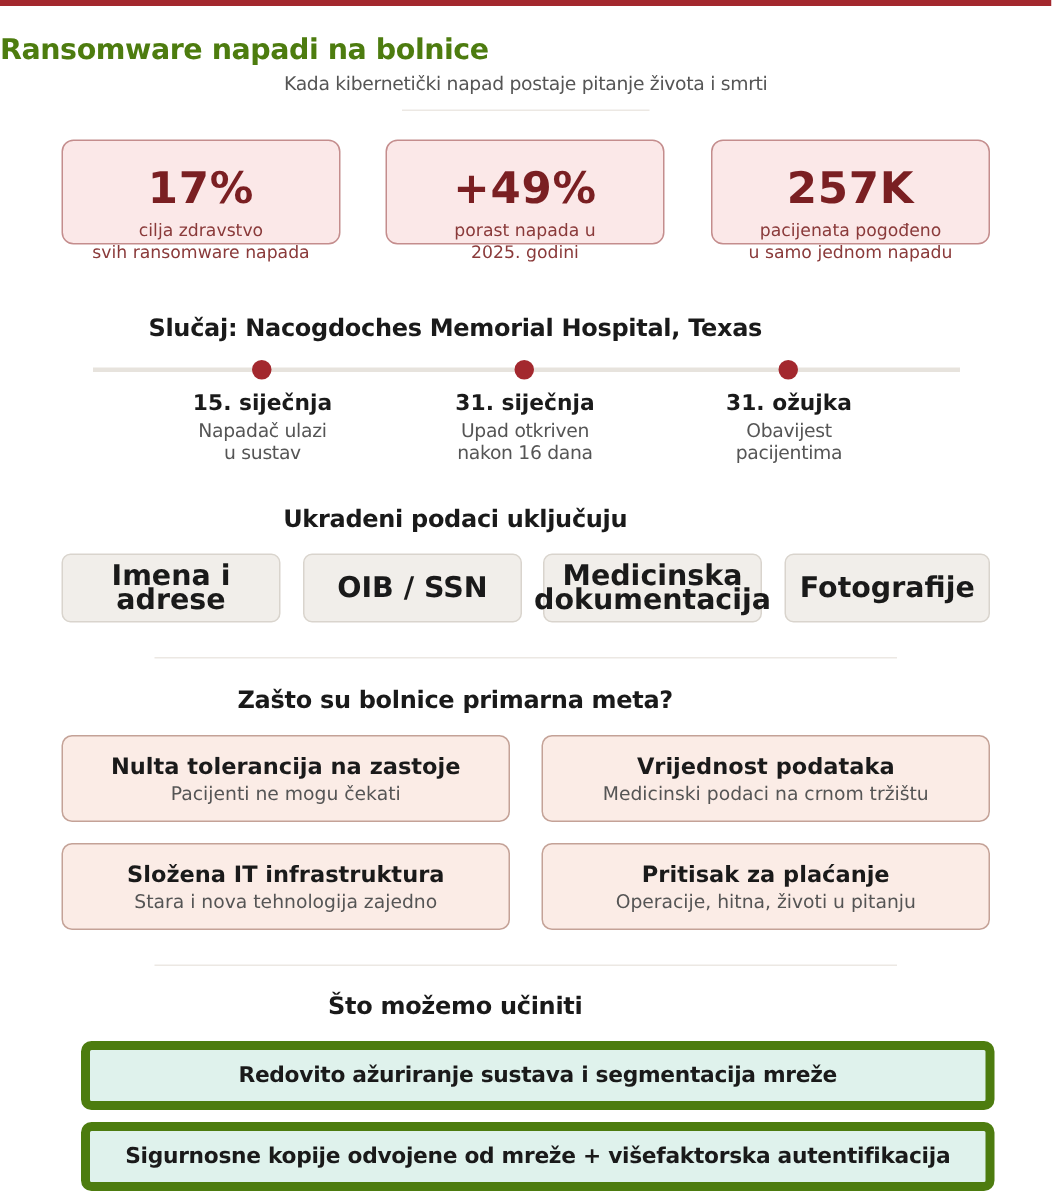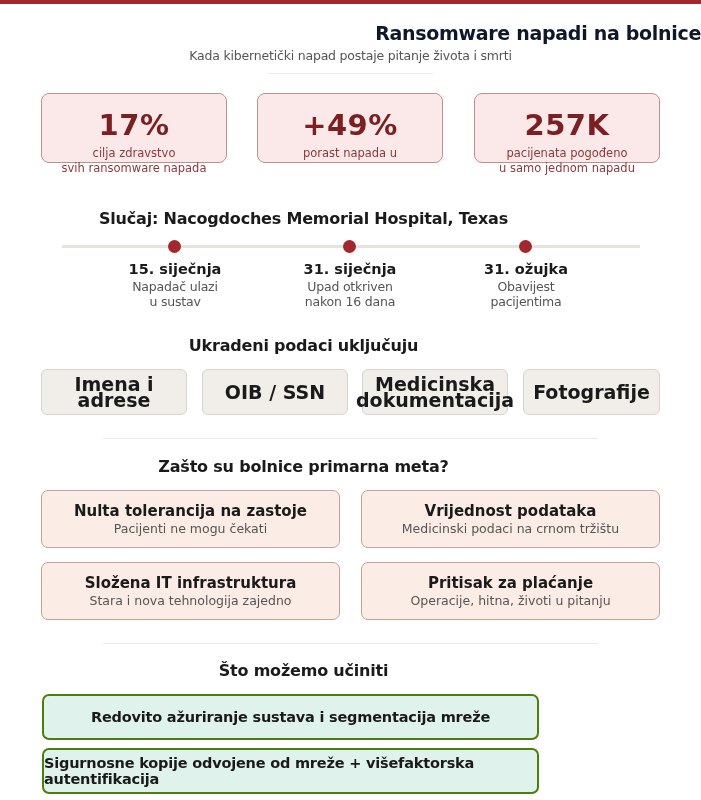--- a/index.html
+++ b/index.html
@@ -1,21 +1,21 @@
 <!DOCTYPE html>
 <html><head>
 <meta charset="utf-8">
 <style>
   * { box-sizing: border-box; margin: 0; padding: 0; }
   html, body { width: 701px; height: 800px; background: #ffffff; overflow: hidden; }
   body { font-family: "DejaVu Sans", sans-serif; color: #1a1a1a; position: relative; }
   .topbar { position: absolute; left: 0; top: 0; width: 701px; height: 4px; background: #a3282e; }
 
-  .title { position: absolute; top: 22px; left: 0; width: 701px; text-align: right;
-           font-size: 19px; font-weight: bold; letter-spacing: -0.3px; color: #0f172a; }
+  .title { position: absolute; top: 22px; left: 0; width: 701px; text-align: left;
+           font-size: 19px; font-weight: bold; letter-spacing: -0.3px; color: #4d7c0f; }
   .subtitle { position: absolute; top: 48px; left: 0; width: 701px; text-align: center;
               font-size: 12.5px; color: #555; letter-spacing: -0.2px; }
   .hr { position: absolute; height: 1px; background: #ece8e3; }
 
   .stat { position: absolute; top: 93px; width: 186px; height: 70px; background: #fbe8e8;
           border: 1px solid #c48d8d; border-radius: 8px; text-align: center; }
   .stat-value { margin-top: 14px; font-size: 29px; font-weight: bold; color: #7a1f22; letter-spacing: 0.5px; }
   .stat-label { margin-top: 4px; font-size: 11.5px; line-height: 15px; color: #8a3a3a; }
 
   .section-title { position: absolute; left: 0; width: 607px; text-align: center;
@@ -30,22 +30,22 @@
   .chip { position: absolute; top: 369px; width: 146px; height: 46px; background: #f1eeea;
           border: 1px solid #d9d4cd; border-radius: 6px; display: flex; align-items: center;
           justify-content: center; text-align: center; font-size: 19px; font-weight: bold;
           color: #1a1a1a; line-height: 16px; }
 
   .reason { position: absolute; width: 299px; height: 58px; background: #fbece6;
             border: 1px solid #c4a297; border-radius: 7px; text-align: center; }
   .reason-title { margin-top: 11px; font-size: 15px; font-weight: bold; color: #1a1a1a; }
   .reason-desc { margin-top: 1px; font-size: 12.5px; color: #555; }
 
-  .action { position: absolute; left: 42px; width: 497px; height: 46px; background: #dff2ec;
-            border: 2px solid #4d7c0f; border-radius: 7px; display: flex; align-items: center;
+  .action { position: absolute; left: 54px; width: 609px; height: 46px; background: #dff2ec;
+            border: 6px solid #4d7c0f; border-radius: 7px; display: flex; align-items: center;
             justify-content: center; font-size: 14.5px; font-weight: bold; color: #1a1a1a; letter-spacing: -0.2px; }
 </style>
 </head>
 <body>
 
 <div class="topbar"></div>
 
 <div class="title">Ransomware napadi na bolnice</div>
 <div class="subtitle">Kada kibernetički napad postaje pitanje života i smrti</div>
 <div class="hr" style="left:268px; top:73px; width:165px;"></div>
@@ -54,20 +54,21 @@
   <div class="stat-value">17%</div>
   <div class="stat-label">
     <div>cilja zdravstvo</div>
     <div>svih ransomware napada</div>
   </div>
 </div>
 <div class="stat" style="left:257px;">
   <div class="stat-value">+49%</div>
   <div class="stat-label">
     <div>porast napada u</div>
+    <div>2025. godini</div>
   </div>
 </div>
 <div class="stat" style="left:474px;">
   <div class="stat-value">257K</div>
   <div class="stat-label">
     <div>pacijenata pogođeno</div>
     <div>u samo jednom napadu</div>
   </div>
 </div>
 

